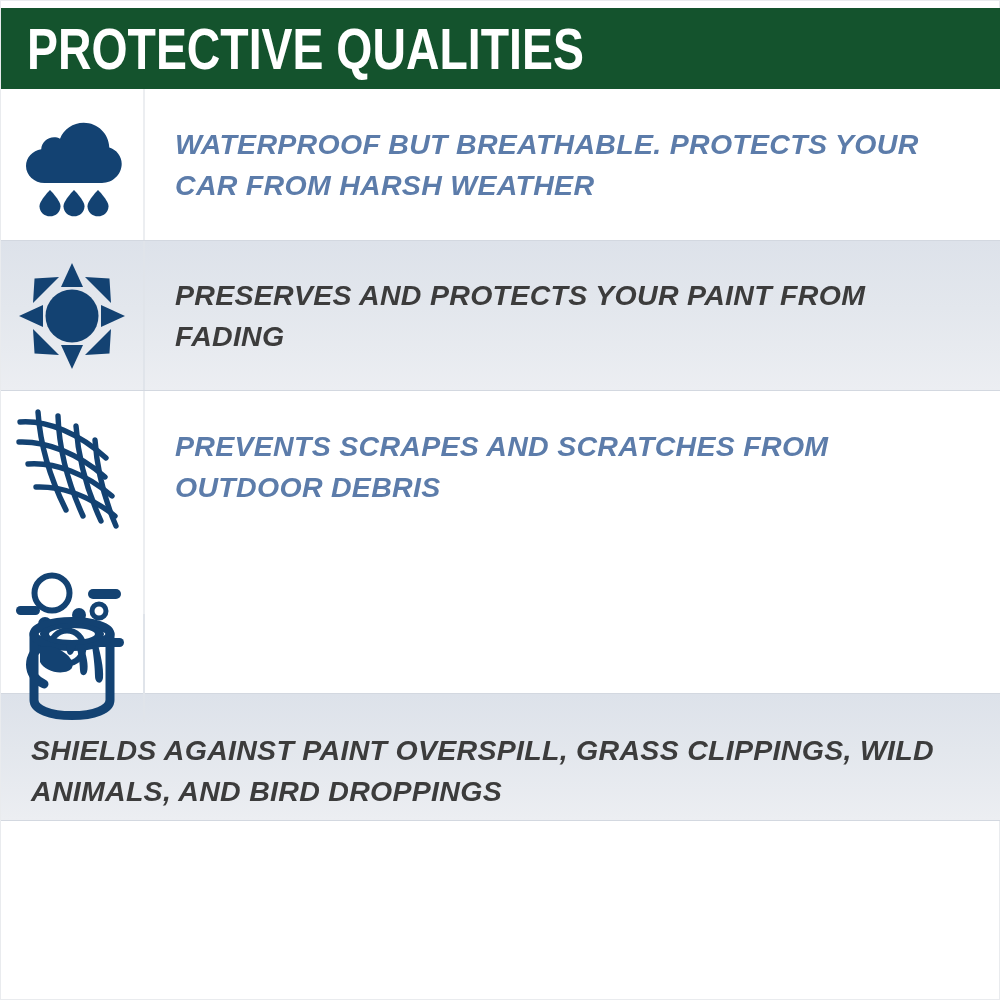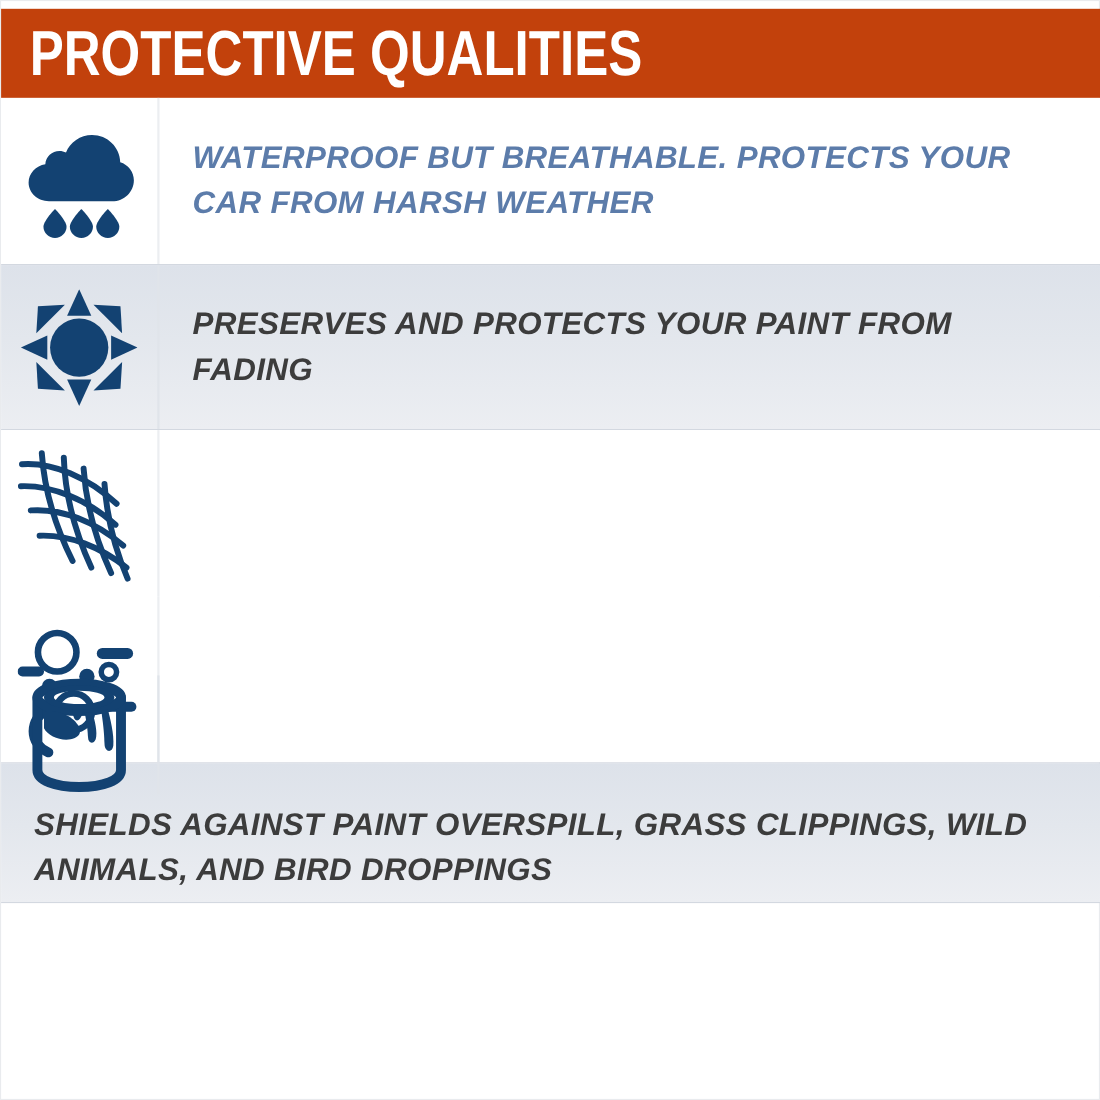--- a/index.html
+++ b/index.html
@@ -11,21 +11,21 @@
   }
   #page{
     position:relative;width:1000px;height:1000px;box-sizing:border-box;
     background:#ffffff;
     border:1px solid #e9ebee;
   }
 
   
   .header{
     position:absolute;left:0;top:7px;width:1000px;height:81px;
-    background:#c2410c;
+    background:#14532d;
     display:flex;align-items:center;
   }
   .header-title{
     color:#ffffff;
     font-family:"Liberation Sans Narrow","Liberation Sans",sans-serif;
     font-weight:bold;
     font-size:58px;
     line-height:58px;
     letter-spacing:0px;
     margin-left:26px;
@@ -144,20 +144,23 @@
             <path d="M14,60 C42,58 72,70 98,92"></path>
             <path d="M22,83 C49,82 77,93 101,112"></path>
 
             <path d="M24,8 C26,38 34,70 52,106"></path>
             <path d="M44,12 C45,43 52,75 69,112"></path>
             <path d="M62,22 C64,52 71,82 87,117"></path>
             <path d="M81,36 C83,64 89,92 102,122"></path>
           </g>
         </svg>
       </div>
+      <div class="text-cell">
+        <p class="feature-text t-blue">PREVENTS SCRAPES AND SCRATCHES FROM OUTDOOR DEBRIS</p>
+      </div>
     </div>
 
 
     <div class="row light">
       <div class="icon-cell">
         <svg width="112" height="100" viewBox="0 0 112 100">
           <g fill="#134272">
 
             <circle cx="36" cy="25" r="17.5" fill="none" stroke="#134272" stroke-width="6"></circle>
 

